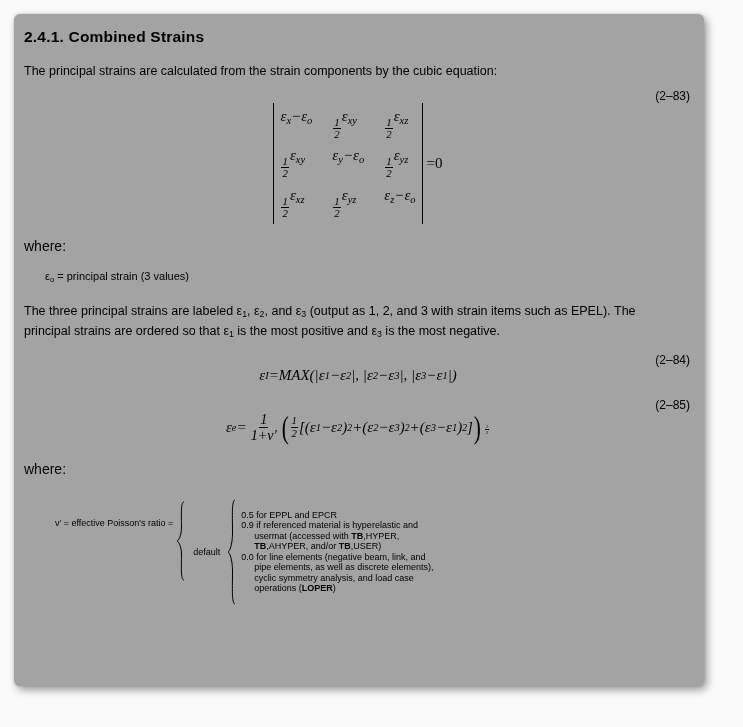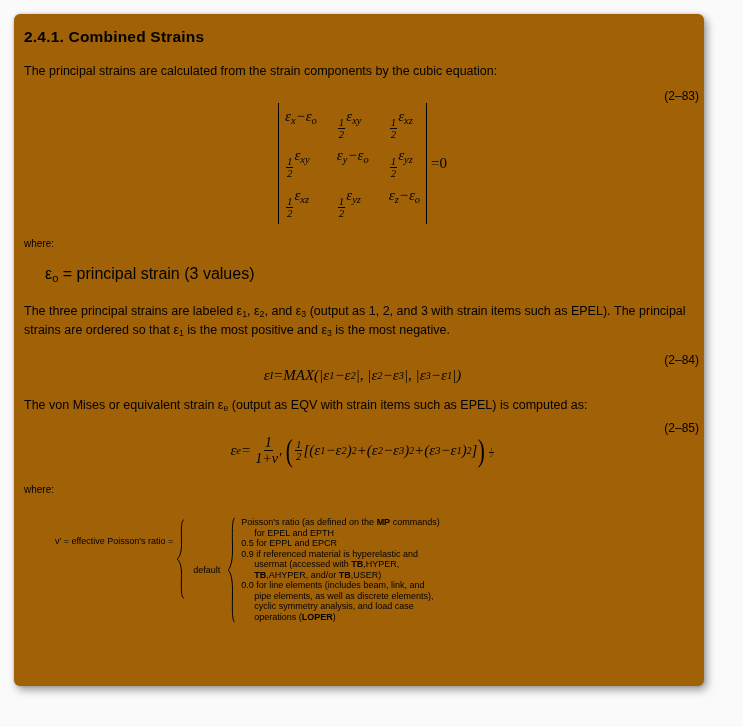--- a/index.html
+++ b/index.html
@@ -4,23 +4,23 @@
 <style>
   html,body{margin:0;padding:0;}
   body{
     width:743px;height:727px;overflow:hidden;
     background:#fafafa;
     font-family:"Liberation Sans","DejaVu Sans",sans-serif;
     color:#000;
   }
   .page{
     position:absolute;left:14px;top:14px;width:690px;min-height:672px;
-    box-sizing:border-box;background:#a16207;border-radius:6px;
+    box-sizing:border-box;background:#a3a3a3;border-radius:6px;
     box-shadow:0 0 3px rgba(0,0,0,0.18), 3px 4px 9px rgba(0,0,0,0.38);
-    padding:12px 3px 10px 10px;
+    padding:12px 12px 10px 10px;
   }
   .heading{font-size:15.5px;font-weight:bold;margin:2px 0 16px 0;letter-spacing:0.2px;}
   .para{font-size:12.5px;line-height:1.5;margin:0 8px 6px 0;}
   sub{font-size:0.7em;vertical-align:-0.25em;}
   sup{font-size:0.65em;vertical-align:0.55em;}
 
   
   .eqblock{position:relative;margin:0 0 12px 0;}
   .eqnum{position:absolute;top:2px;right:2px;font-size:12px;}
   .eqbody{
@@ -39,22 +39,22 @@
   .frac{display:inline-flex;flex-direction:column;align-items:center;line-height:1.05;
         vertical-align:-0.45em;font-size:0.72em;margin:0 1px;font-style:inherit;}
   .frac .num{border-bottom:1px solid #000;padding:0 1px;}
   .frac .den{padding:0 1px;}
   .frac.big{font-size:0.95em;vertical-align:-0.95em;margin:0 3px;}
   .bigparen{display:inline-block;transform:scaleY(1.55) scaleX(1.05);font-size:1.35em;
             font-style:normal;vertical-align:-0.2em;margin:0 1px;}
   .supfrac{vertical-align:13px;margin-left:2px;}
   .supfrac .frac{font-size:0.5em;vertical-align:baseline;}
 
-  .where{font-size:10px;margin:14px 0 14px 0;}
-  .defline{font-size:16px;margin:16px 0 18px 21px;}
+  .where{font-size:14px;margin:14px 0 14px 0;}
+  .defline{font-size:11px;margin:16px 0 18px 21px;}
 
   
   .pfig{display:flex;align-items:flex-start;margin:22px 0 0 31px;
         font-size:9px;line-height:10.5px;}
   .pfig-label{margin-top:19px;white-space:nowrap;}
   .brace-svg{display:block;flex:0 0 auto;}
   .outer-brace{margin:2px 2px 0 3px;}
   .pfig-col1{margin-left:3px;}
   .opt1{margin-bottom:3px;white-space:nowrap;padding-top:1px;}
   .default-row{display:flex;align-items:center;}
@@ -114,21 +114,20 @@
   <div class="defline">ε<sub>o</sub> = principal strain (3 values)</div>
 
   <p class="para" style="margin-bottom:10px">The three principal strains are labeled ε<sub>1</sub>, ε<sub>2</sub>, and ε<sub>3</sub> (output as 1, 2, and 3 with strain items such as EPEL). The principal strains are ordered so that ε<sub>1</sub> is the most positive and ε<sub>3</sub> is the most negative.</p>
 
 
   <div class="eqblock">
     <span class="eqnum">(2–84)</span>
     <div class="eqbody">ε<sub>I</sub>=MAX(|ε<sub>1</sub>−ε<sub>2</sub>|, |ε<sub>2</sub>−ε<sub>3</sub>|, |ε<sub>3</sub>−ε<sub>1</sub>|)</div>
   </div>
 
-  <p class="para" style="margin-bottom:4px">The von Mises or equivalent strain ε<sub>e</sub> (output as EQV with strain items such as EPEL) is computed as:</p>
 
   <div class="eqblock">
     <span class="eqnum">(2–85)</span>
     <div class="eqbody">ε<sub>e</sub>=<span class="frac big">
           <span class="num">1</span>
           <span class="den">1+ν′</span>
         </span><span class="bigparen">(</span><span class="frac">
           <span class="num">1</span>
           <span class="den">2</span>
         </span>[(ε<sub>1</sub>−ε<sub>2</sub>)<sup>2</sup>+(ε<sub>2</sub>−ε<sub>3</sub>)<sup>2</sup>+(ε<sub>3</sub>−ε<sub>1</sub>)<sup>2</sup>]<span class="bigparen">)</span><sup class="supfrac"><span class="frac">
@@ -145,33 +144,29 @@
       <path d="M8 1 C4.5 1 5.5 14 5.5 26 C5.5 35 2.5 39.5 1 40 C2.5 40.5 5.5 45 5.5 54 C5.5 66 4.5 79 8 79" fill="none" stroke="#000" stroke-width="1" vector-effect="non-scaling-stroke"></path>
     </svg>
     <div class="pfig-col1">
       <div class="default-row">
         <span class="default-label">default</span>
         <svg class="brace-svg inner-brace" width="9" height="106" viewBox="0 0 9 106" preserveAspectRatio="none">
           <path d="M8 1 C4.5 1 5.5 18 5.5 34 C5.5 46 2.5 52.5 1 53 C2.5 53.5 5.5 60 5.5 72 C5.5 88 4.5 105 8 105" fill="none" stroke="#000" stroke-width="1" vector-effect="non-scaling-stroke"></path>
         </svg>
         <div>
             <div class="pitem">
-              <div class="pline">Poisson's ratio (as defined on the <b>MP</b> commands)</div>
-              <div class="pline cont">for EPEL and EPTH</div>
-            </div>
-            <div class="pitem">
               <div class="pline">0.5 for EPPL and EPCR</div>
             </div>
             <div class="pitem">
               <div class="pline">0.9 if referenced material is hyperelastic and</div>
               <div class="pline cont">usermat (accessed with <b>TB</b>,HYPER,</div>
               <div class="pline cont"><b>TB</b>,AHYPER, and/or <b>TB</b>,USER)</div>
             </div>
             <div class="pitem">
-              <div class="pline">0.0 for line elements (includes beam, link, and</div>
+              <div class="pline">0.0 for line elements (negative beam, link, and</div>
               <div class="pline cont">pipe elements, as well as discrete elements),</div>
               <div class="pline cont">cyclic symmetry analysis, and load case</div>
               <div class="pline cont">operations (<b>LOPER</b>)</div>
             </div>
           </div>
       </div>
     </div>
   </div>
 
 </div>

